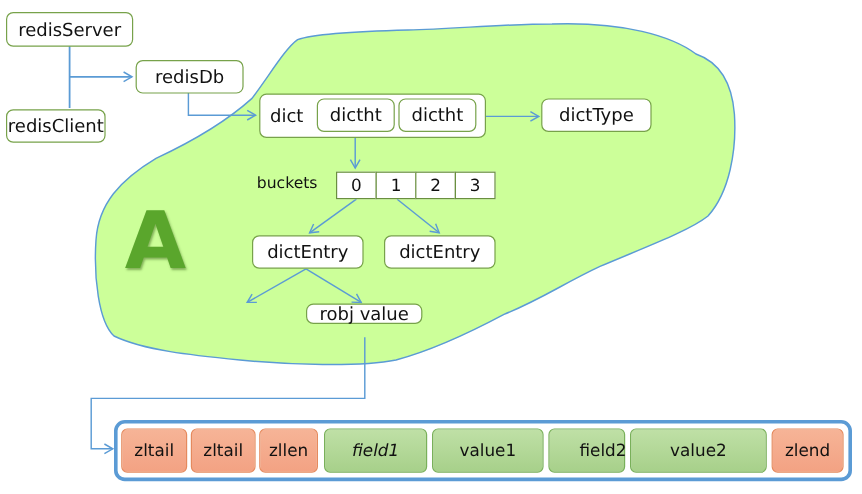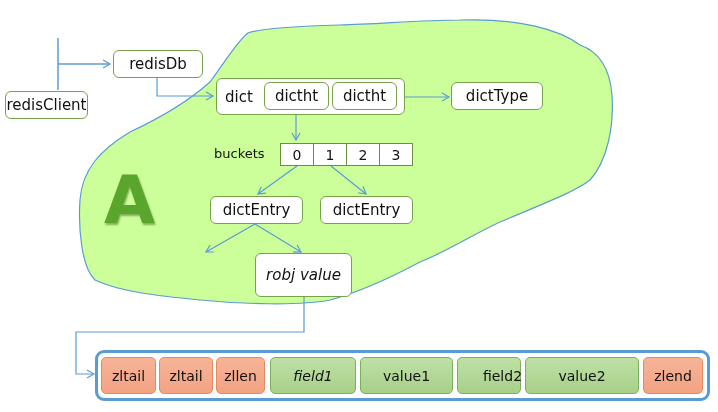--- a/index.html
+++ b/index.html
@@ -60,40 +60,41 @@
 
     <line x1="255" y1="224" x2="206" y2="252" stroke="#5b9bd5" stroke-width="1.2" marker-end="url(#arr)"></line>
 
     <line x1="255" y1="224" x2="301" y2="252" stroke="#5b9bd5" stroke-width="1.2" marker-end="url(#arr)"></line>
 
     <polyline points="304,281 304,332 76,332 76,374 94,374" fill="none" stroke="#5b9bd5" stroke-width="1.2" marker-end="url(#arr)"></polyline>
   </svg>
 
   <div class="bigA" style="left:104px; top:168px;">A</div>
 
+  <div class="box" style="left:5px; top:10px; width:106px; height:29px;">redisServer</div>
   <div class="box" style="left:5px; top:91px; width:83px; height:28px;">redisClient</div>
   <div class="box" style="left:113px; top:50px; width:90px; height:28px;">redisDb</div>
 
   <div class="box" style="left:216px; top:78px; width:189px; height:37px; justify-content:flex-start; padding-left:8px;">
     <span>dict</span>
   </div>
   <div class="box" style="left:264px; top:82px; width:65px; height:28px;">dictht</div>
   <div class="box" style="left:332px; top:82px; width:65px; height:28px;">dictht</div>
   <div class="box" style="left:451px; top:82px; width:92px; height:28px;">dictType</div>
 
   <div class="lbl" style="left:214px; top:146px;">buckets</div>
   <div class="bucket" style="left:280px; top:143px; width:34px; height:23px;">0</div>
   <div class="bucket" style="left:313px; top:143px; width:34px; height:23px;">1</div>
   <div class="bucket" style="left:346px; top:143px; width:34px; height:23px;">2</div>
   <div class="bucket" style="left:379px; top:143px; width:34px; height:23px;">3</div>
 
   <div class="box" style="left:210px; top:196px; width:93px; height:28px;">dictEntry</div>
   <div class="box" style="left:320px; top:196px; width:93px; height:28px;">dictEntry</div>
 
-  <div class="box" style="left:255px; top:253px; width:97px; height:44px;font-style:italic;">robj value</div>
+  <div class="box" style="left:255px; top:253px; width:97px; height:17px;">robj value</div>
 
   <div class="zl-outer" style="left:95px; top:350px; width:615px; height:51px;"></div>
   <div class="cell orange" style="left:101px; top:357px; width:55px; height:37px;">zltail</div>
   <div class="cell orange" style="left:159px; top:357px; width:54px; height:37px;">zltail</div>
   <div class="cell orange" style="left:216px; top:357px; width:49px; height:37px;">zllen</div>
   <div class="cell green" style="left:270px; top:357px; width:86px; height:37px;font-style:italic;">field1</div>
   <div class="cell green" style="left:360px; top:357px; width:93px; height:37px;">value1</div>
   <div class="cell green" style="left:457px; top:357px; width:64px; height:37px;padding-left:27px;">field2</div>
   <div class="cell green" style="left:525px; top:357px; width:114px; height:37px;">value2</div>
   <div class="cell orange" style="left:643px; top:357px; width:60px; height:37px;">zlend</div>

